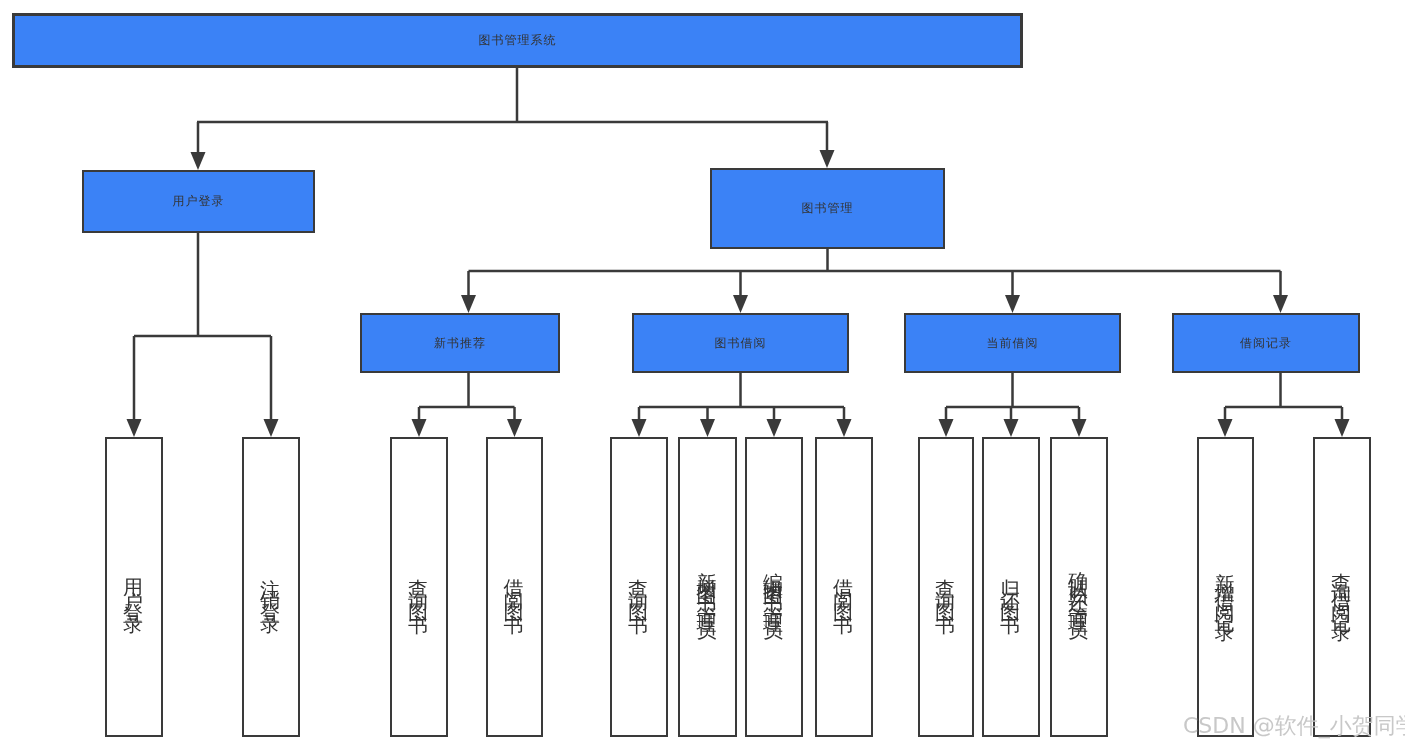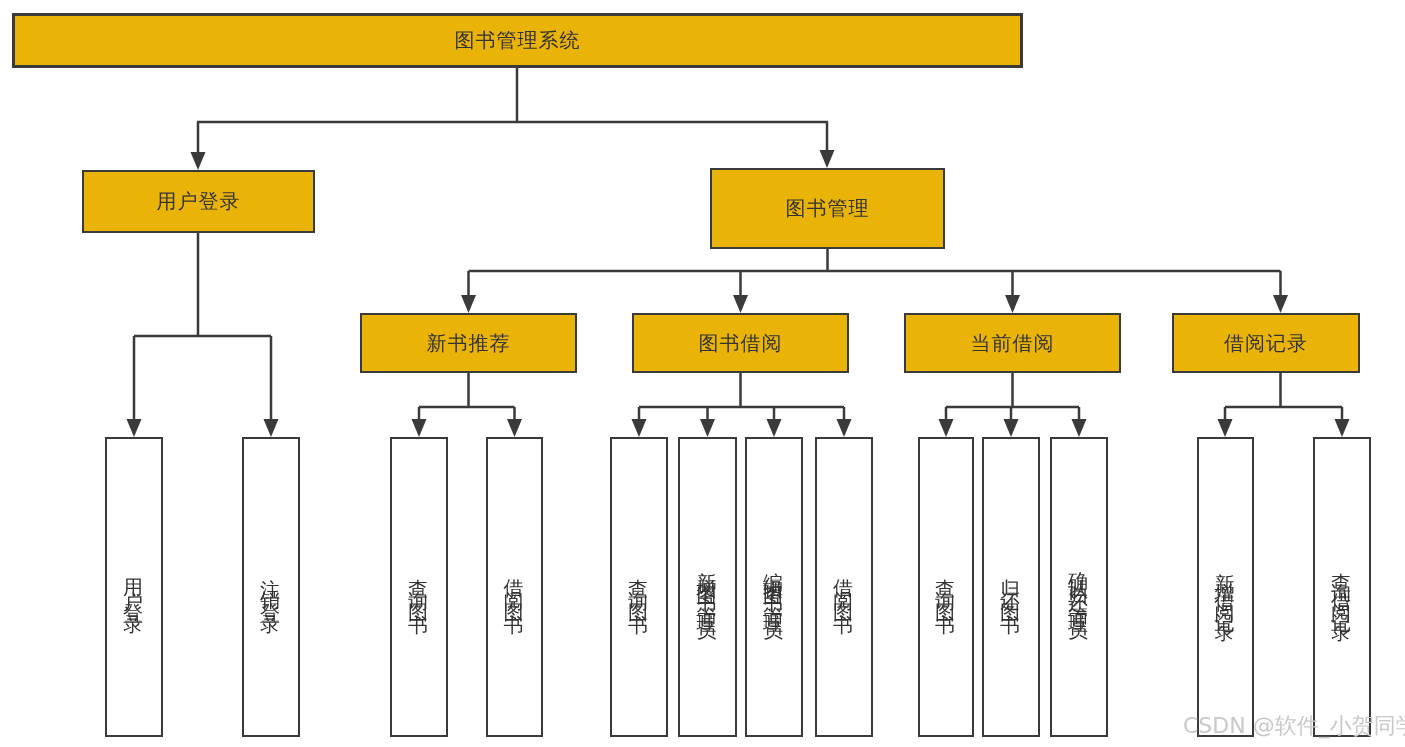--- a/index.html
+++ b/index.html
@@ -20,25 +20,25 @@
     position: absolute;
     left: 0; top: 0;
     width: 1405px;
     height: 747px;
     z-index: 1;
   }
   .hbox {
     position: absolute;
     box-sizing: border-box;
     border: 2.5px solid #3a3a3a;
-    background: #eab308;
+    background: #3b82f6;
     display: flex;
     align-items: center;
     justify-content: center;
-    font-size: 20px;
+    font-size: 12px;
     letter-spacing: 1px;
     color: #333333;
     z-index: 2;
   }
   .hbox.root { border-width: 3px; }
   .leaf {
     position: absolute;
     box-sizing: border-box;
     top: 437px;
     height: 300px;
@@ -117,21 +117,21 @@
     <span>图书管理系统</span>
   </div>
 
   <div class="hbox" style="left:82px; top:170px; width:233px; height:63px;">
     <span>用户登录</span>
   </div>
   <div class="hbox" style="left:710px; top:168px; width:235px; height:81px;">
     <span>图书管理</span>
   </div>
 
-  <div class="hbox" style="left:360px; top:313px; width:217px; height:60px;">
+  <div class="hbox" style="left:360px; top:313px; width:200px; height:60px;">
     <span>新书推荐</span>
   </div>
   <div class="hbox" style="left:904px; top:313px; width:217px; height:60px;">
     <span>当前借阅</span>
   </div>
   <div class="hbox" style="left:632px; top:313px; width:217px; height:60px;">
     <span>图书借阅</span>
   </div>
   <div class="hbox" style="left:1172px; top:313px; width:188px; height:60px;">
     <span>借阅记录</span>

